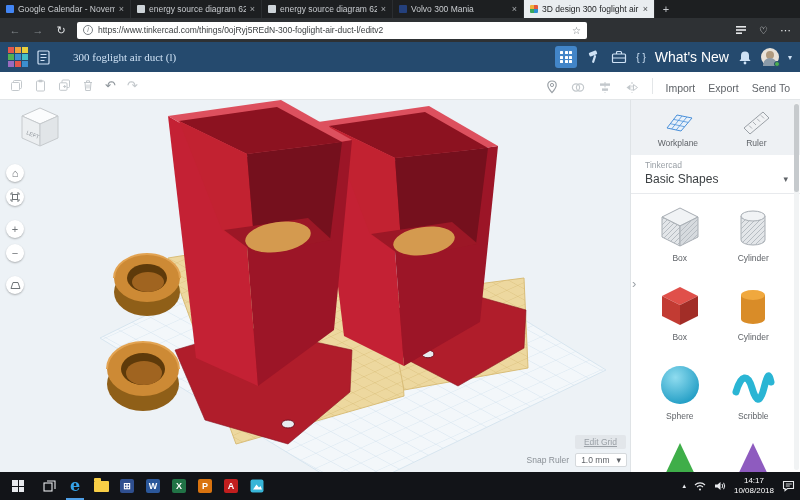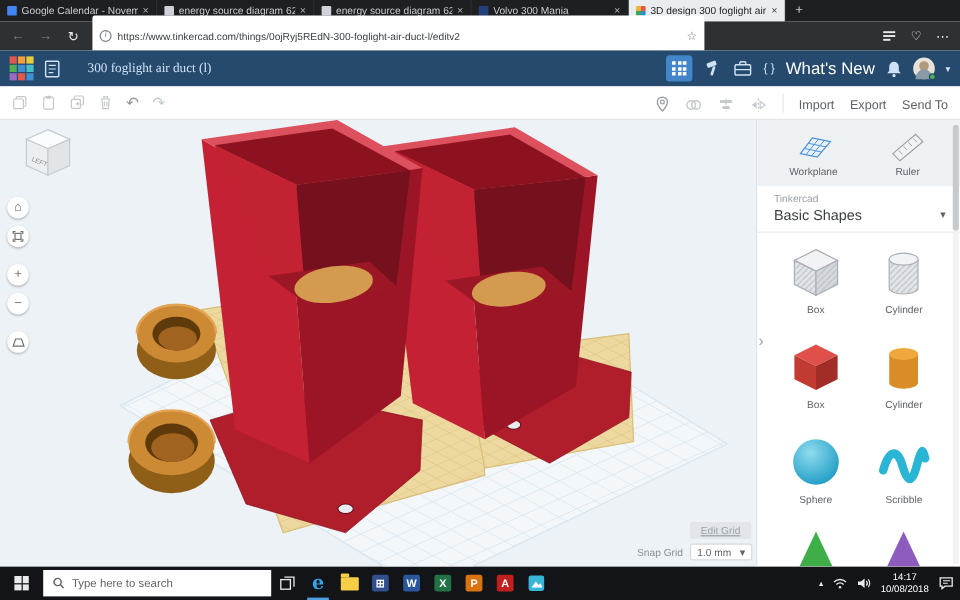--- a/index.html
+++ b/index.html
@@ -19,21 +19,21 @@
   .fav-doc { background:#cdd3d8; }
   .fav-volvo { background:#24407c; }
   .fav-tc { background:conic-gradient(#e4593c 0 25%, #2e8fd0 0 50%, #39a85c 0 75%, #f0b23c 0); }
   .newtab { width:22px; display:flex; align-items:center; justify-content:center; color:#c9ccd0; font-size:11px; }
 
   
   .navbar { height:24px; background:#2e3134; display:flex; align-items:center; padding:0 8px; gap:9px; flex:none; }
   .nav-glyph { color:#e6e8ea; font-size:11px; width:14px; text-align:center; }
   .nav-glyph.dim { color:#84898e; }
   .addressbar { flex:1; max-width:510px; height:17px; background:#fff; border-radius:2px;
-                display:flex; align-items:center; gap:5px; padding:17px 6px; }
+                display:flex; align-items:center; gap:5px; padding:0 6px; }
   .info-badge { width:10px; height:10px; border:1px solid #7a8085; border-radius:50%; color:#7a8085;
                 font-size:7px; line-height:8px; text-align:center; font-style:italic; flex:none; }
   .url { font-size:8.5px; color:#3c4043; flex:1; white-space:nowrap; overflow:hidden; }
   .in-star { color:#6f7478; font-size:10px; flex:none; }
   .nav-right { display:flex; align-items:center; gap:12px; margin-left:auto; }
   .heart { color:#e6e8ea; font-size:10px; }
   .more { color:#e6e8ea; font-size:11px; letter-spacing:1px; }
 
   
   .tc-header { height:30px; background:#254a6e; display:flex; align-items:center; padding:0 8px; gap:9px; flex:none; }
@@ -359,21 +359,21 @@
         <div class="circle-btn">−</div>
         <div class="circle-btn gap">
           <svg width="11" height="9" viewBox="0 0 11 9">
             <polygon points="3,1.5 8,1.5 10,7.5 1,7.5" fill="none" stroke="#6f7478"></polygon>
           </svg>
         </div>
       </div>
 
       <div class="edit-grid-btn">Edit Grid</div>
       <div class="snap-row">
-        <span>Snap Grid</span>
+        <span>Snap Ruler</span>
         <span class="snap-select">
           <span>1.0 mm</span>
           <span class="cat-caret">▾</span>
         </span>
       </div>
     </div>
 
     <div class="panel">
       <div class="helpers">
         <div class="helper">
@@ -467,27 +467,20 @@
 
   <div class="taskbar">
     <div class="start-btn">
       <div class="win-logo">
           <i></i>
           <i></i>
           <i></i>
           <i></i>
         </div>
     </div>
-    <div class="search-box">
-      <svg width="10" height="10" viewBox="0 0 10 10">
-        <circle cx="4" cy="4" r="3" fill="none" stroke="#5f6368" stroke-width="1.2"></circle>
-        <path d="M6.3 6.3 L9 9" stroke="#5f6368" stroke-width="1.2"></path>
-      </svg>
-      <span>Type here to search</span>
-    </div>
 
     <div class="tb-app">
       <svg width="13" height="13" viewBox="0 0 13 13">
         <rect x="1" y="3" width="8" height="8" fill="none" stroke="#e8eaed" stroke-width="1.1"></rect>
         <path d="M4 1 h8 v8" fill="none" stroke="#e8eaed" stroke-width="1.1"></path>
       </svg>
     </div>
     <div class="tb-app open">
       <span class="edge-e">e</span>
     </div>

